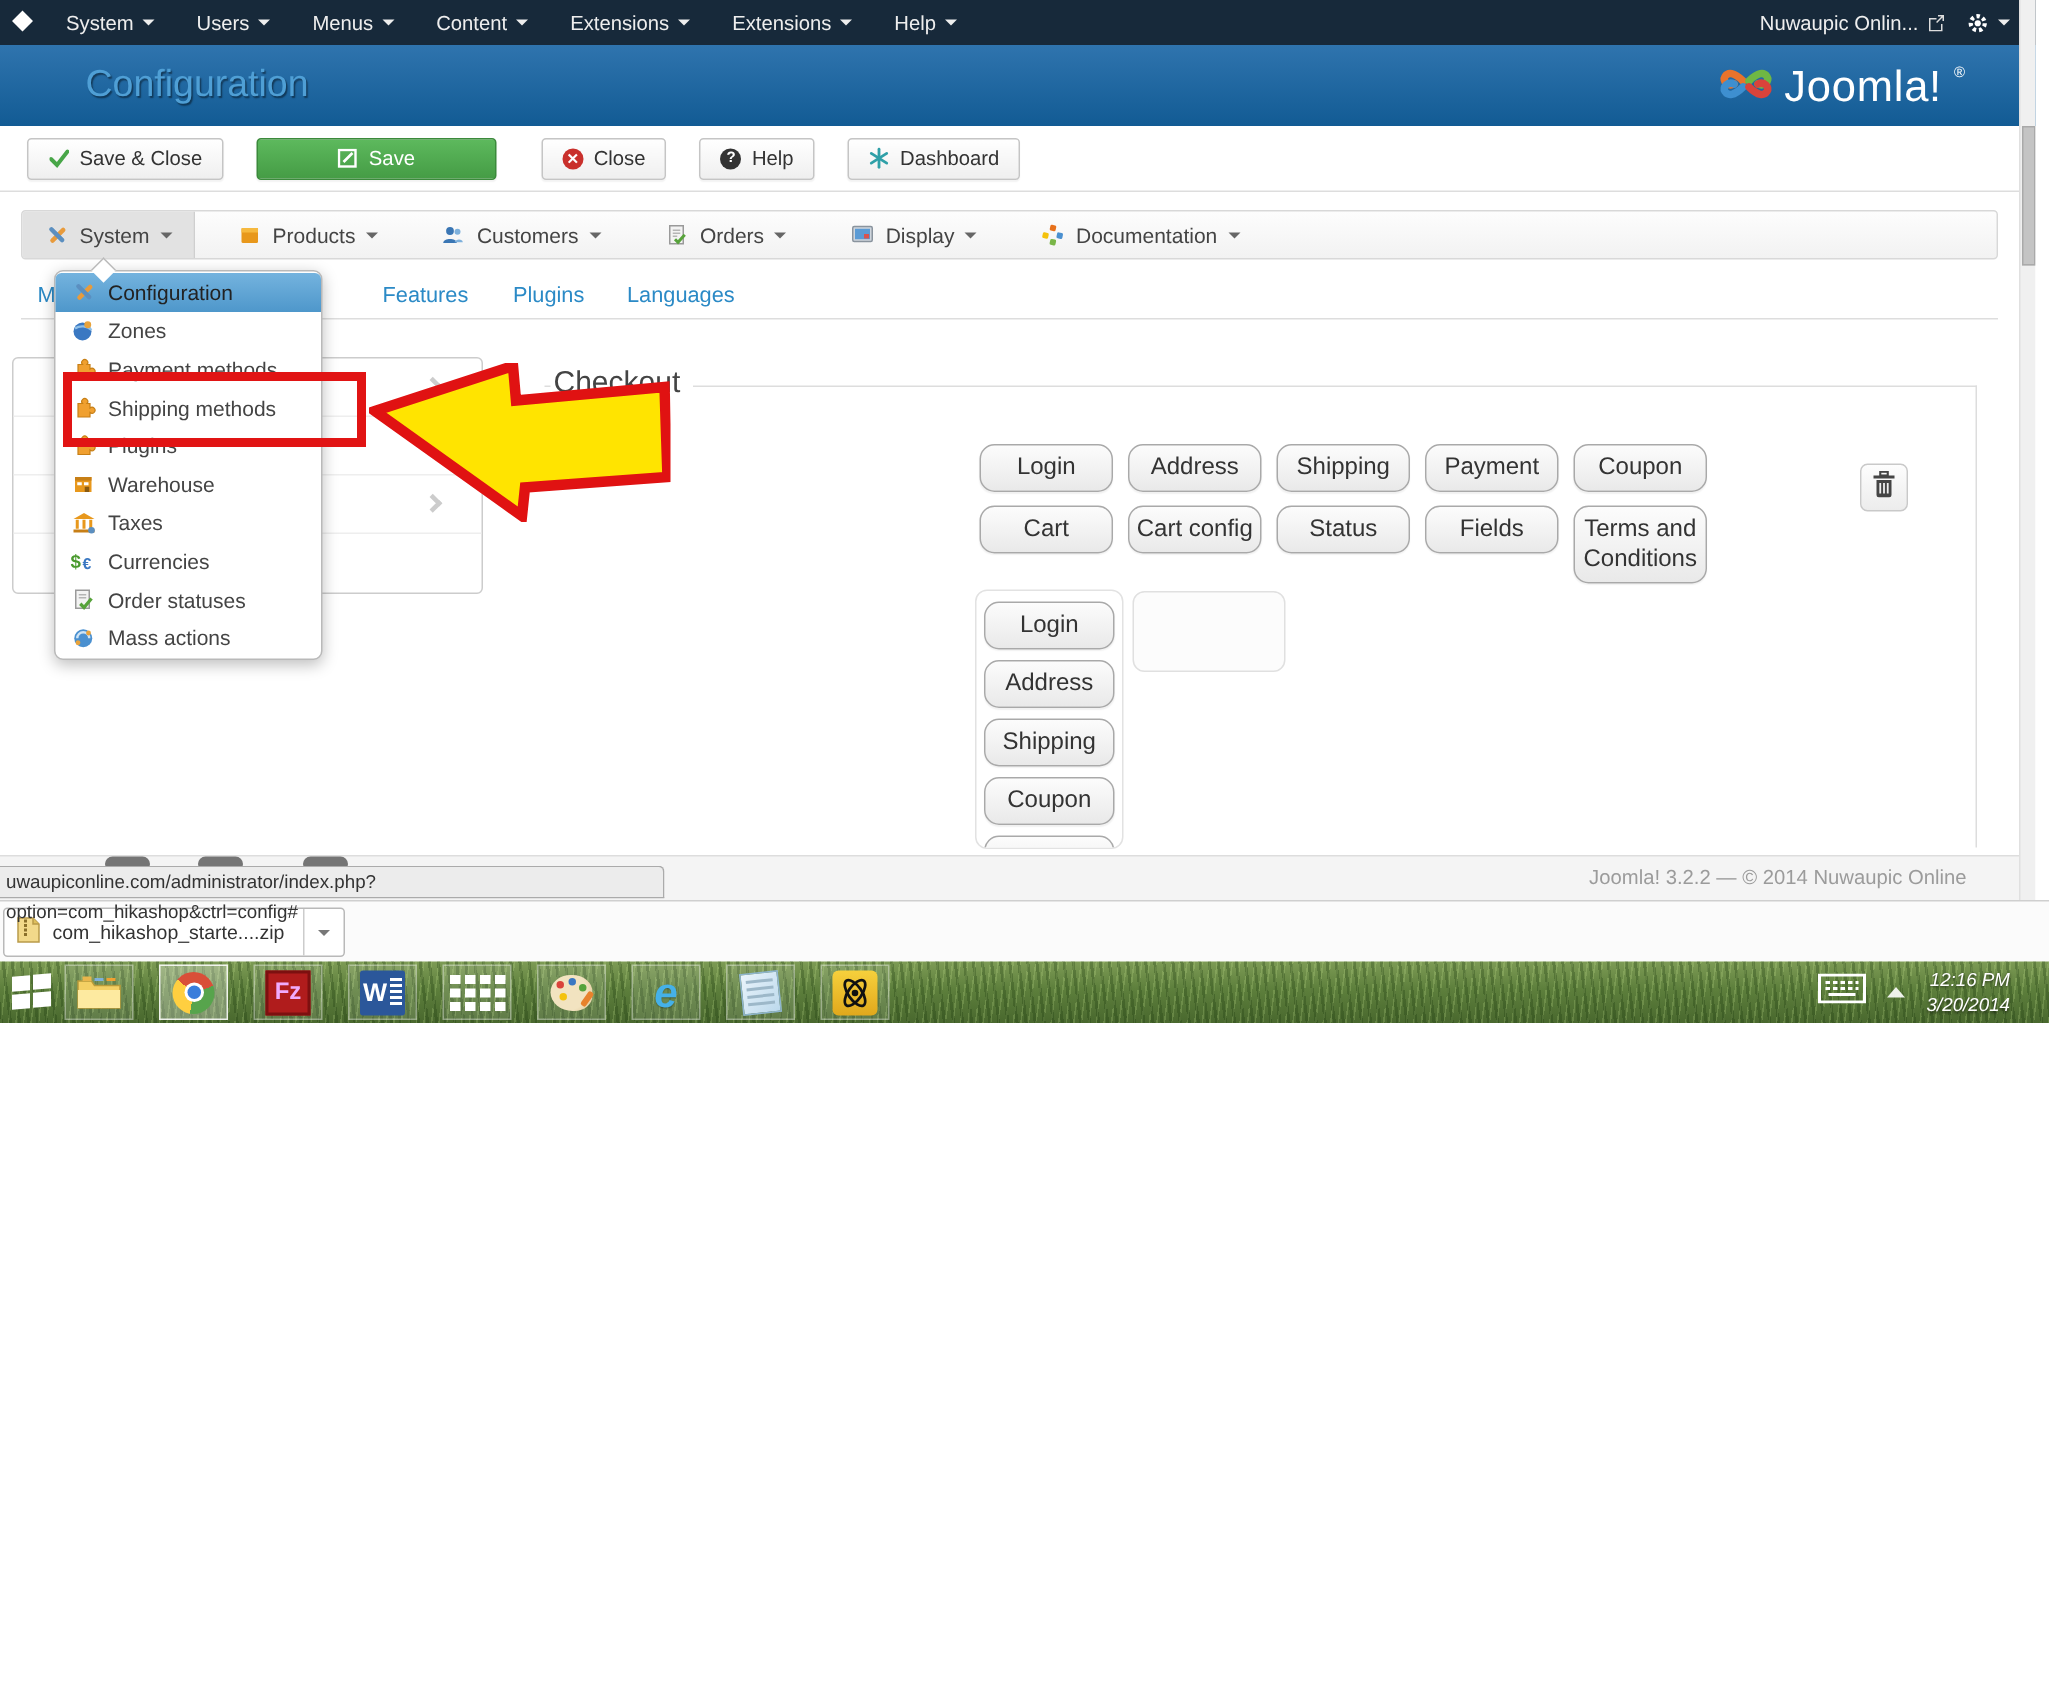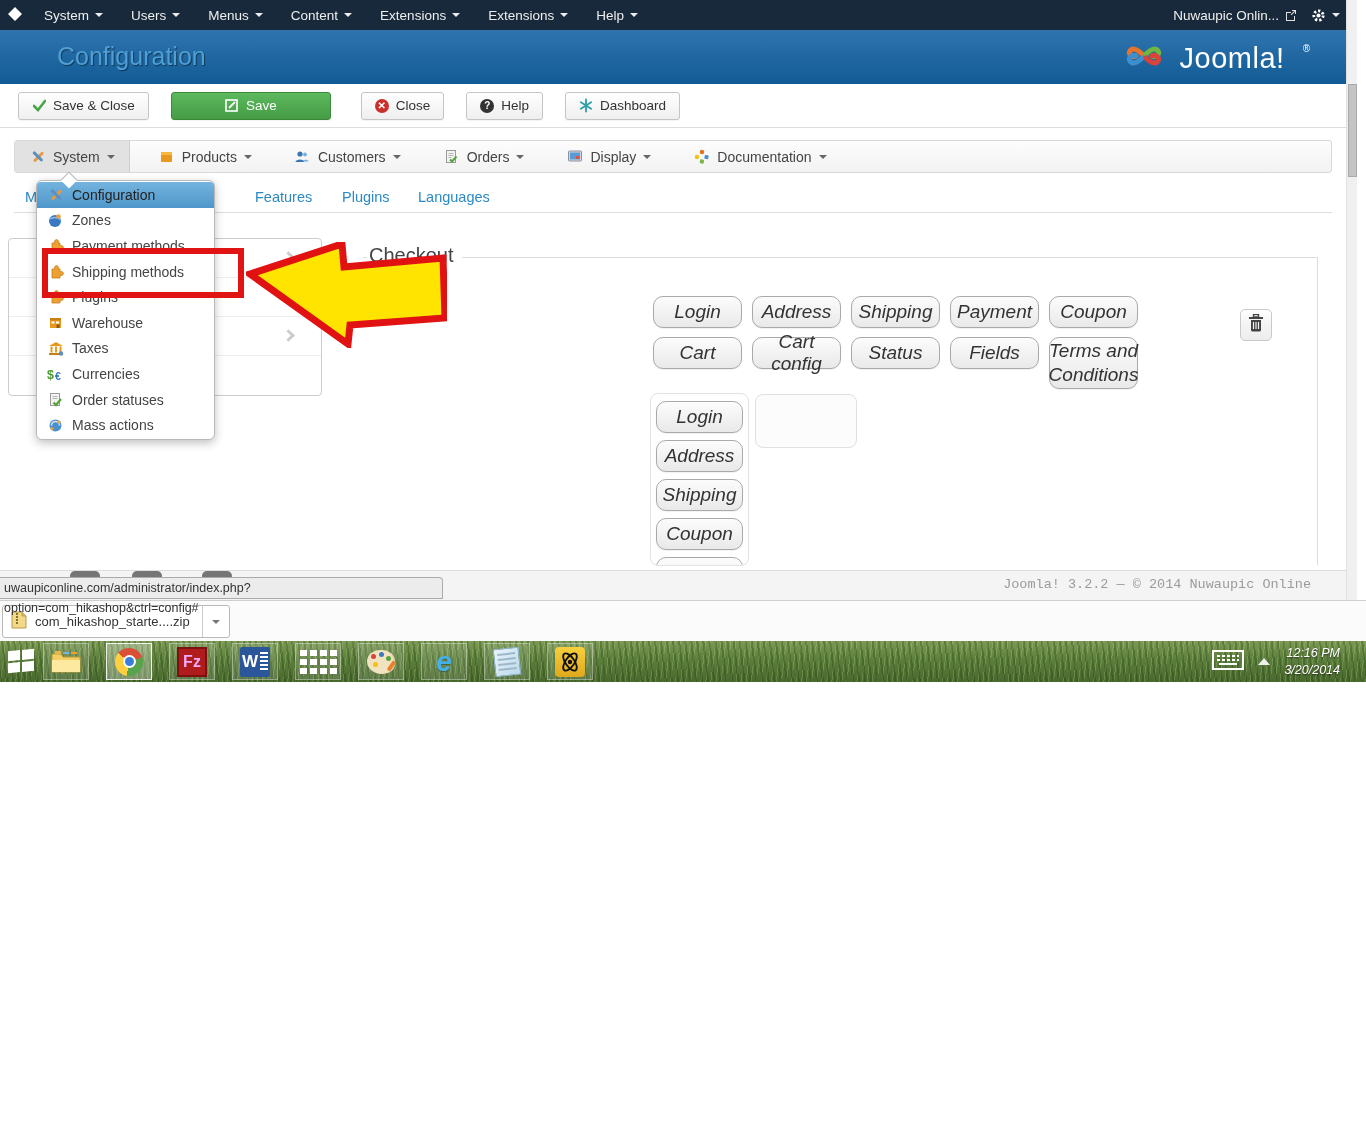--- a/index.html
+++ b/index.html
@@ -12,21 +12,21 @@
   .adminbar { left:0; top:0; width:1366px; height:30px; background:#17293a; display:flex; align-items:center; color:#eee; font-size:13.5px; }
   .adminbar .jicon { width:30px; text-align:center; }
   .adminbar .menuitem { padding:0 14px; display:flex; align-items:center; gap:6px; cursor:pointer; height:30px; }
   .adminbar .right { margin-left:auto; display:flex; align-items:center; gap:14px; padding-right:26px; }
   .caret { display:inline-block; width:0; height:0; border-left:4px solid transparent; border-right:4px solid transparent; border-top:4px solid currentColor; }
   .extlink svg, .gear svg { display:block; }
 
   
   .bluebar { left:0; top:30px; width:1366px; height:54px; background:linear-gradient(#2f74ae,#125b94); }
   .pagetitle { position:absolute; left:57px; top:12px; font-size:25px; color:#4f9fd5; text-shadow:1px 1px 1px rgba(0,0,0,.45); }
-  .brand { position:absolute; right:56px; top:8px; display:flex; align-items:center; gap:18px; }
+  .brand { position:absolute; right:56px; top:8px; display:flex; align-items:center; gap:8px; }
   .brandword { color:#fff; font-size:29px; letter-spacing:.5px; }
   .brandreg { color:#fff; font-size:10px; vertical-align:top; position:relative; top:-10px; }
 
   
   .toolbar { left:0; top:84px; width:1366px; height:44px; background:#fff; border-bottom:1px solid #ddd; display:flex; align-items:center; padding-left:18px; gap:22px; }
   .tbtn { height:28px; display:inline-flex; align-items:center; gap:7px; padding:0 13px; font-size:13.5px; color:#333;
           background:linear-gradient(#ffffff,#efefef); border:1px solid #c5c5c5; border-radius:3px; box-shadow:0 1px 1px rgba(0,0,0,.05); cursor:pointer;}
   .tbtn.green { width:160px; justify-content:center; background:linear-gradient(#5db95d,#459c45); border-color:#3b8a3b; color:#fff; }
   .ticon { display:inline-flex; width:14px; height:14px; align-items:center; justify-content:center; }
   .circle-badge { width:14px; height:14px; border-radius:50%; color:#fff; font-size:10px; font-weight:bold; display:flex; align-items:center; justify-content:center; }
@@ -61,31 +61,31 @@
   .redbox { left:42px; top:248px; width:202px; height:50px; border:6px solid #e11414; z-index:40; }
   .arrow-wrap { left:246px; top:242px; width:201px; height:106px; z-index:41; }
 
   
   .chkpanel { left:363px; top:257px; width:955px; height:308px; border-top:1px solid #ddd; border-right:1px solid #ddd; }
   .legend { position:absolute; left:4px; top:-14px; background:#fff; padding:0 8px 0 2px; font-size:20px; color:#444; }
   .graycol { position:absolute; left:0; top:26px; width:277px; height:282px; background:#f5f5f5; }
   .wflabel { text-align:right; padding:11px 12px 0 0; font-size:14px; font-weight:bold; color:#555; }
   .btnrow { position:absolute; display:flex; gap:10px; }
   .chk-btn { width:89px; height:32px; background:linear-gradient(#fcfcfc,#e9e9e9); border:1px solid #a9a9a9; border-radius:10px;
-             font-size:19px; color:#333; display:flex; align-items:center; justify-content:center; text-align:center; cursor:pointer; box-shadow:0 1px 1px rgba(0,0,0,.06);font-style:italic; }
+             font-size:16px; color:#333; display:flex; align-items:center; justify-content:center; text-align:center; cursor:pointer; box-shadow:0 1px 1px rgba(0,0,0,.06); }
   .chk-btn.tall { height:52px; line-height:1.25; padding:0 4px; }
   .trashbtn { position:absolute; left:877px; top:51px; width:32px; height:32px; border:1px solid #c9c9c9; border-radius:5px;
               background:linear-gradient(#fdfdfd,#ececec); display:flex; align-items:center; justify-content:center; cursor:pointer; }
   .sortcol { position:absolute; left:287px; top:135px; width:99px; height:173px; border:1px solid #e2e2e2; border-radius:8px; background:#fff; overflow:hidden; }
   .sortcol .chk-btn { width:87px; margin:7px auto 2px auto; }
   .dropzone { position:absolute; left:392px; top:136px; width:102px; height:54px; border:1px solid #e0e0e0; border-radius:8px; background:#fcfcfc; }
 
   
   .pfooter { left:0; top:570px; width:1347px; height:30px; background:#f4f4f4; border-top:1px solid #ddd; }
-  .credit { position:absolute; right:36px; top:6px; font-size:13.5px; color:#9b9b9b;font-family:Liberation Mono, monospace; }
+  .credit { position:absolute; right:36px; top:6px; font-size:13.5px; color:#9b9b9b; }
   .nub { position:absolute; top:571px; width:30px; height:10px; border-radius:5px; background:#757575; }
   .statusbubble { left:0; top:577px; width:443px; height:22px; background:#ececec; border:1px solid #ababab; border-left:none;
                   border-radius:0 4px 0 0; font-size:12.5px; color:#333; line-height:20px; padding-left:4px; z-index:5; }
 
   
   .scrolltrack { left:1346px; top:0; width:11px; height:600px; background:#f0f0f0; border-left:1px solid #e0e0e0; z-index:6; }
   .scrollthumb { position:absolute; left:1px; top:84px; width:9px; height:93px; background:#c4c4c4; border:1px solid #a9a9a9; }
   .rightgap { left:1357px; top:0; width:9px; height:600px; background:#fff; z-index:6; }
 
   

